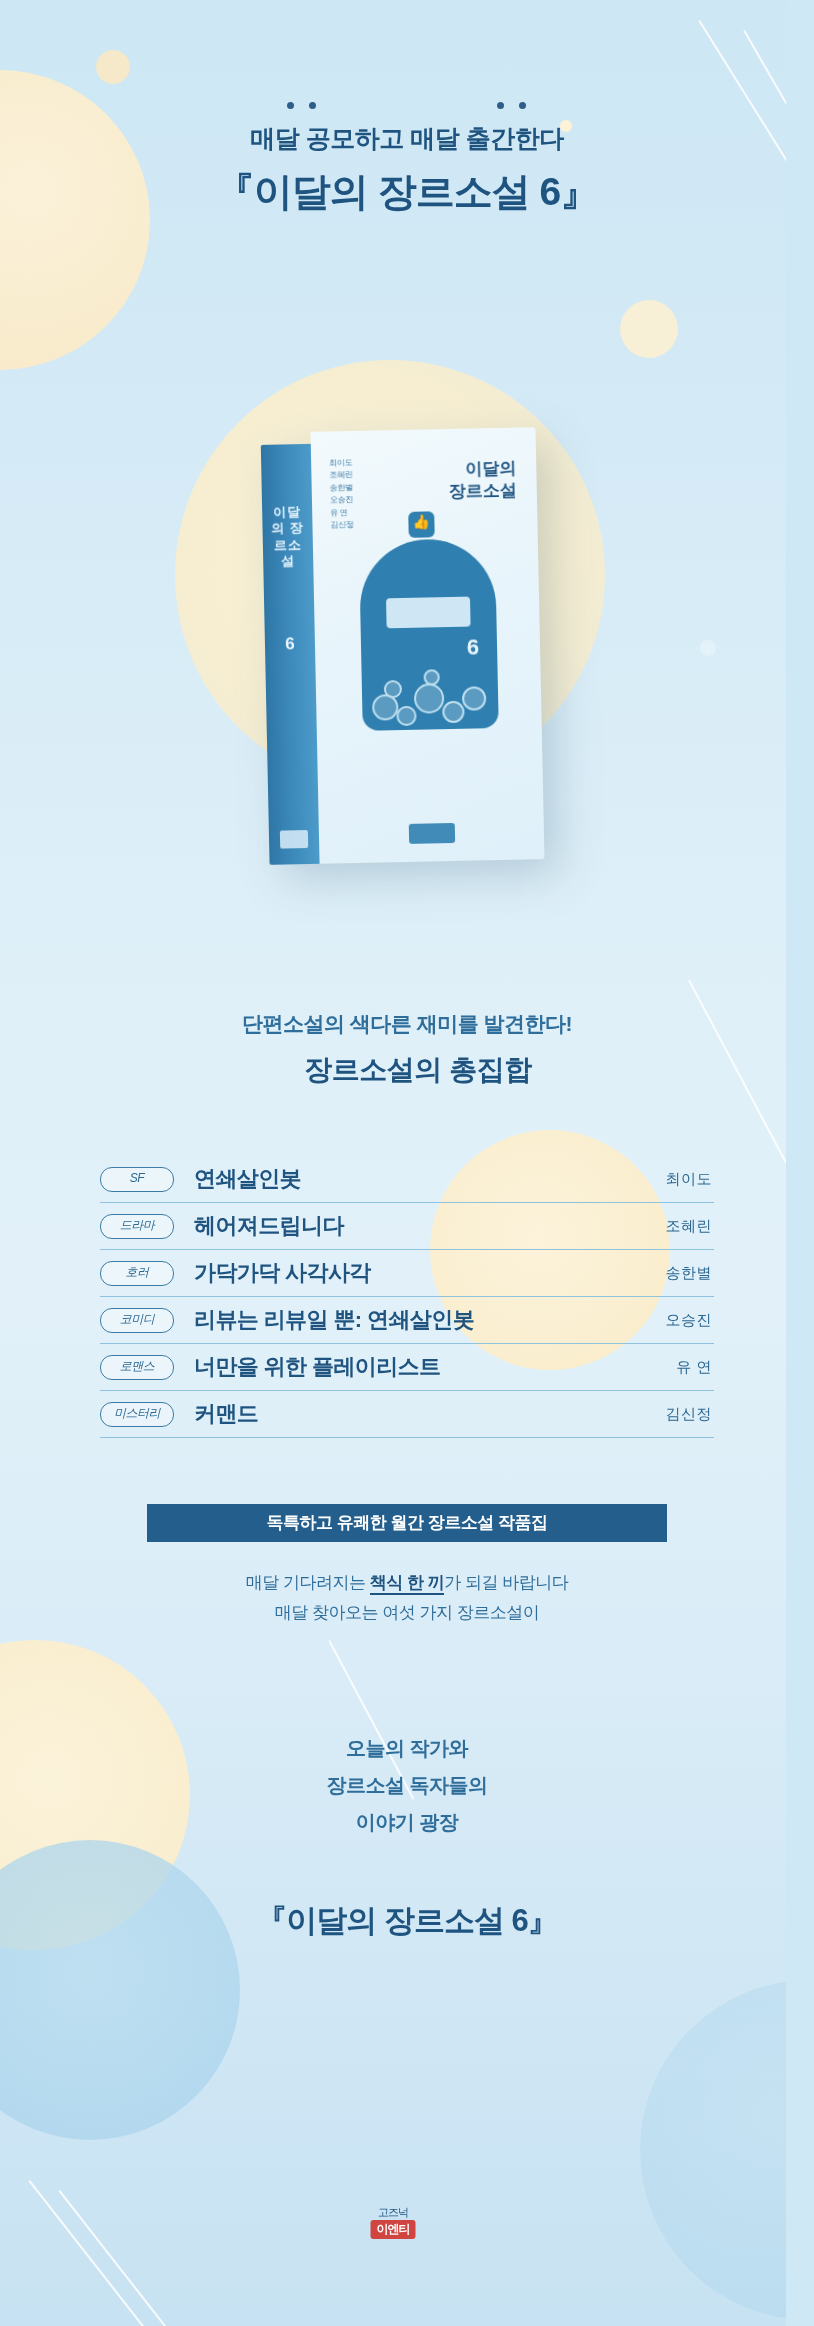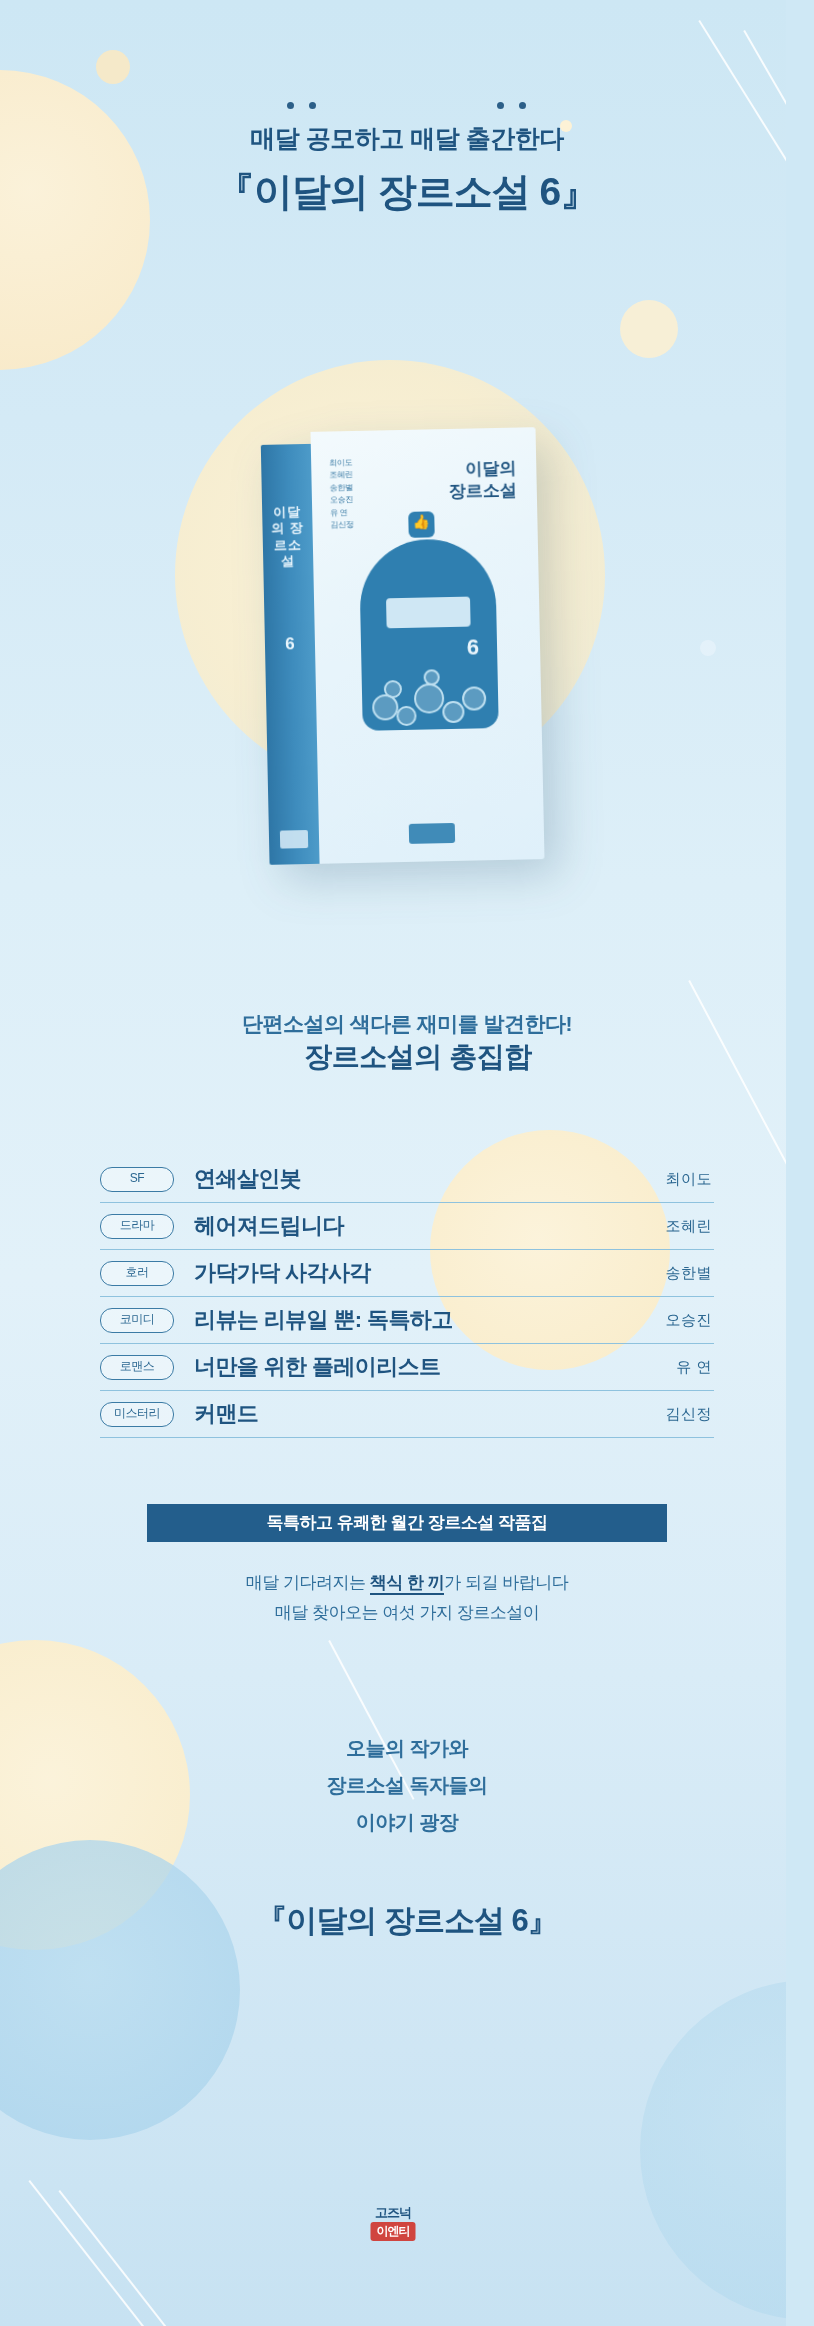--- a/index.html
+++ b/index.html
@@ -253,20 +253,21 @@
   .mid-copy {
     position: absolute;
     top: 1010px; left: 0; width: 814px;
     text-align: center;
   }
   .mid-line1 {
     font-size: 21px;
     font-weight: bold;
     color: #2f6e9b;
     letter-spacing: -0.5px;
+    margin-bottom: 13px;
   }
   .mid-line2 {
     font-size: 28px;
     font-weight: bold;
     color: #1f5480;
     letter-spacing: -0.5px;
     margin-left: 22px;
   }
 
   
@@ -287,20 +288,21 @@
     min-width: 72px;
     height: 23px;
     line-height: 21px;
     text-align: center;
     border: 1px solid #3b7ba5;
     border-radius: 12px;
     font-size: 12px;
     color: #2b6791;
     background: rgba(255,255,255,0.35);
     letter-spacing: -0.5px;
+    font-style: italic;
   }
   .toc-title {
     flex: 1;
     padding-left: 20px;
     font-size: 22px;
     font-weight: bold;
     color: #1f5480;
     letter-spacing: -0.6px;
   }
   .toc-author {
@@ -363,22 +365,22 @@
 
   
   .footer-logo {
     position: absolute;
     left: 50%;
     transform: translateX(-50%);
     top: 2206px;
     text-align: center;
   }
   .logo-top {
-    font-size: 13px;
-    font-weight: bold;
+    font-size: 11px;
+    font-weight: normal;
     color: #1f5480;
     letter-spacing: -1px;
     line-height: 1.1;
   }
   .logo-bottom {
     margin-top: 2px;
     display: inline-block;
     font-size: 12px;
     font-weight: bold;
     color: #ffffff;
@@ -472,21 +474,21 @@
       <span class="toc-title">헤어져드립니다</span>
       <span class="toc-author">조혜린</span>
     </div>
     <div class="toc-row">
       <span class="tag">호러</span>
       <span class="toc-title">가닥가닥 사각사각</span>
       <span class="toc-author">송한별</span>
     </div>
     <div class="toc-row">
       <span class="tag">코미디</span>
-      <span class="toc-title">리뷰는 리뷰일 뿐: 독특하고</span>
+      <span class="toc-title">리뷰는 리뷰일 뿐: 연쇄살인봇</span>
       <span class="toc-author">오승진</span>
     </div>
     <div class="toc-row">
       <span class="tag">로맨스</span>
       <span class="toc-title">너만을 위한 플레이리스트</span>
       <span class="toc-author">유 연</span>
     </div>
     <div class="toc-row">
       <span class="tag">미스터리</span>
       <span class="toc-title">커맨드</span>

